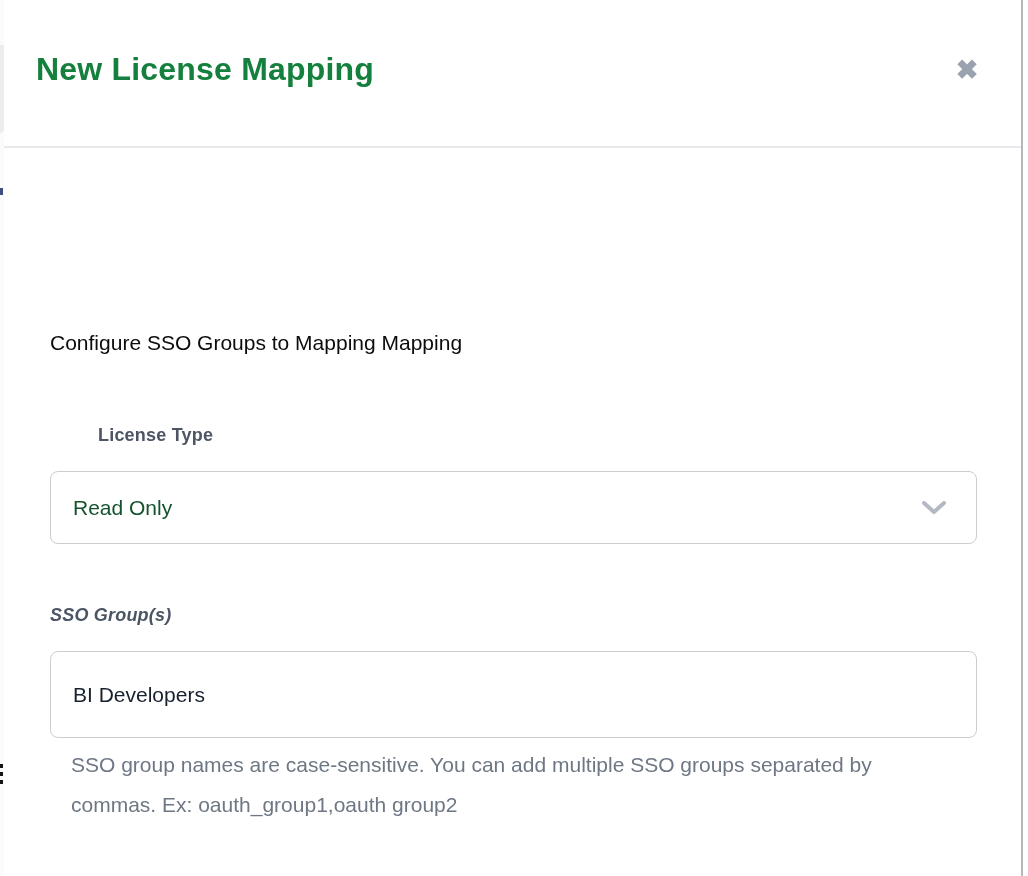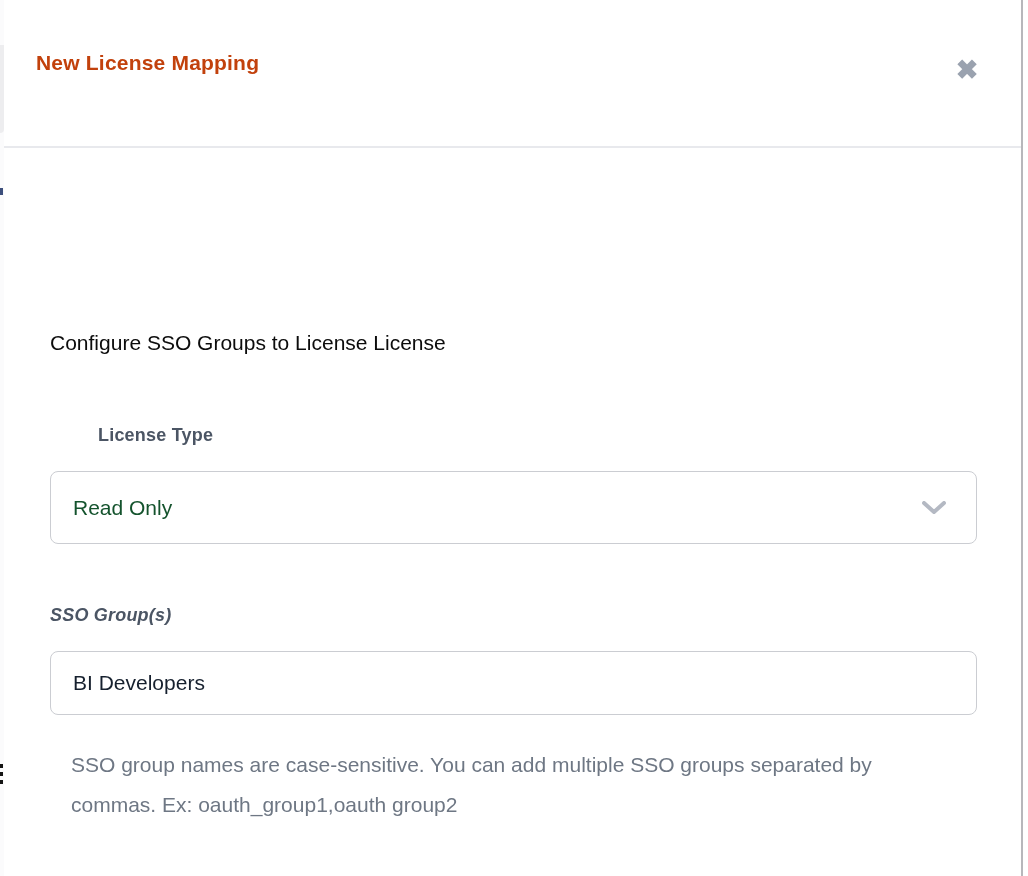--- a/index.html
+++ b/index.html
@@ -33,21 +33,21 @@
   .modal {
     position: absolute; left: 4px; top: 0; width: 1019px; height: 876px;
     background: #ffffff;
     border-right: 2px solid #b7b7bb;
     border-top-left-radius: 9px;
   }
 
   .modal-header { position: relative; height: 146px; }
   .modal-title {
     position: absolute; left: 32px; top: 51px;
-    font-size: 21px; font-weight: 700; color: #c2410c;
+    font-size: 32px; font-weight: 700; color: #15803d;
     letter-spacing: 0.2px;
   }
   .close-btn {
     position: absolute; right: 36px; top: 52px;
     width: 36px; height: 36px;
     display: flex; align-items: center; justify-content: center;
     cursor: pointer; background: none; border: none;
   }
   .close-glyph {
     font-size: 27px; color: #9aa2af; font-weight: 700; line-height: 1;
@@ -86,21 +86,21 @@
     font-size: 21px; color: #14532d;
   }
   .select-chevron {
     position: absolute; right: 30px; top: 50%;
     transform: translateY(-50%);
     width: 24px; height: 14px;
   }
 
   .text-input {
     position: absolute; left: 46px; top: 505px;
-    width: 927px; height: 64px;
+    width: 927px; height: 87px;
     background: #ffffff;
     border: 1px solid #cbcdd2; border-radius: 8px;
     padding: 0 22px;
     font-size: 21px; color: #16202e;
     font-family: "Liberation Sans", sans-serif;
     outline: none;
   }
 
   .help-text {
     position: absolute; left: 46px; top: 599px;
@@ -128,21 +128,21 @@
       <div class="modal-title">New License Mapping</div>
       <button class="close-btn">
         <span class="close-glyph">✖</span>
       </button>
     </div>
 
     <div class="header-divider"></div>
 
     <div class="modal-body">
 
-      <div class="config-subtitle">Configure SSO Groups to License License</div>
+      <div class="config-subtitle">Configure SSO Groups to Mapping Mapping</div>
 
       <div class="field-label label-license">License Type</div>
 
       <div class="select-box">
         <span class="select-value">Read Only</span>
         <svg class="select-chevron" viewBox="0 0 24 14">
           <polyline points="2,2 12,11 22,2" fill="none" stroke="#b4b9c3" stroke-width="4" stroke-linecap="round" stroke-linejoin="round"></polyline>
         </svg>
       </div>
 

